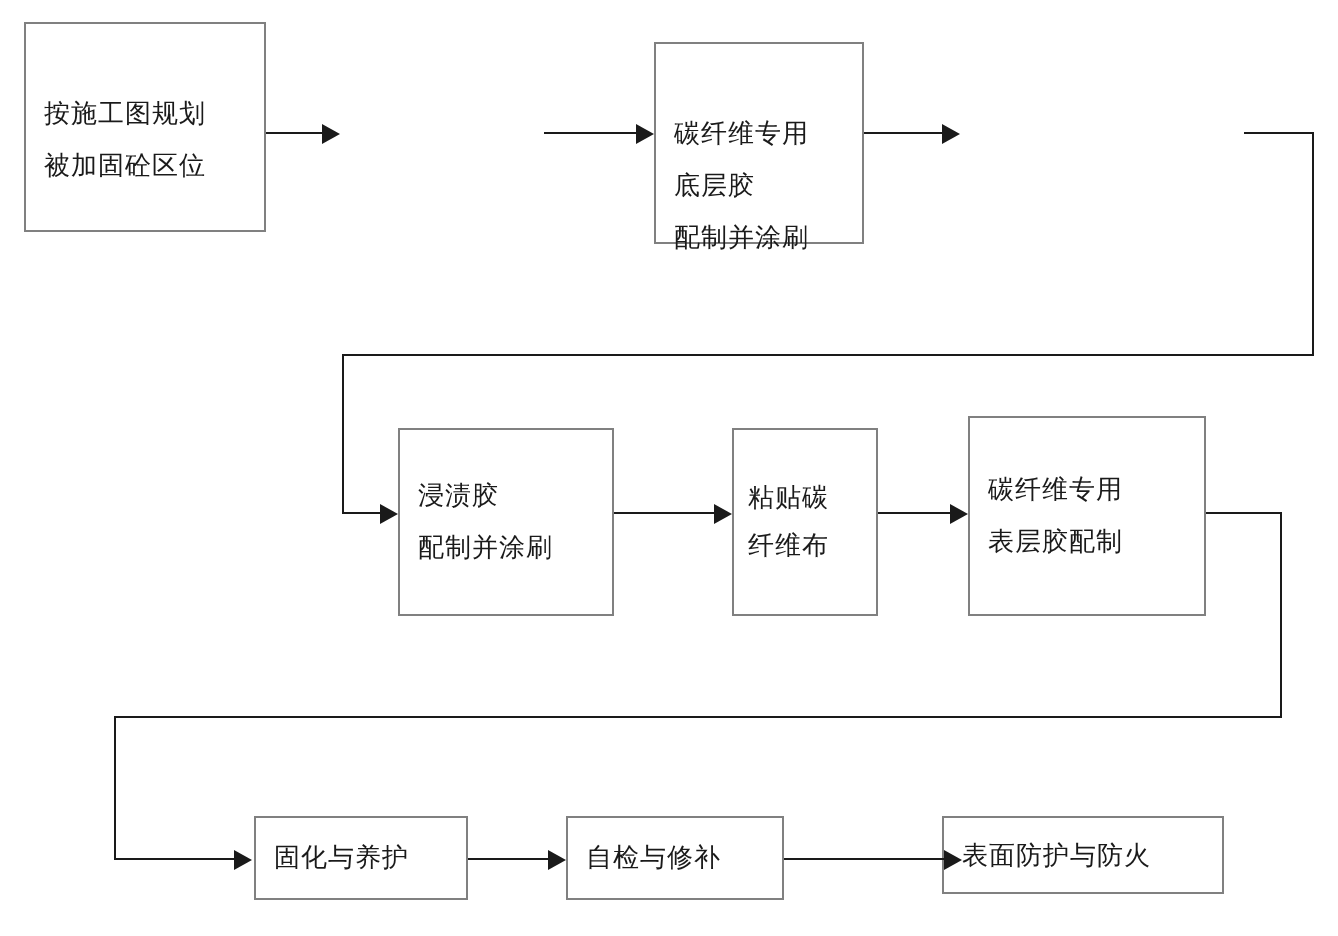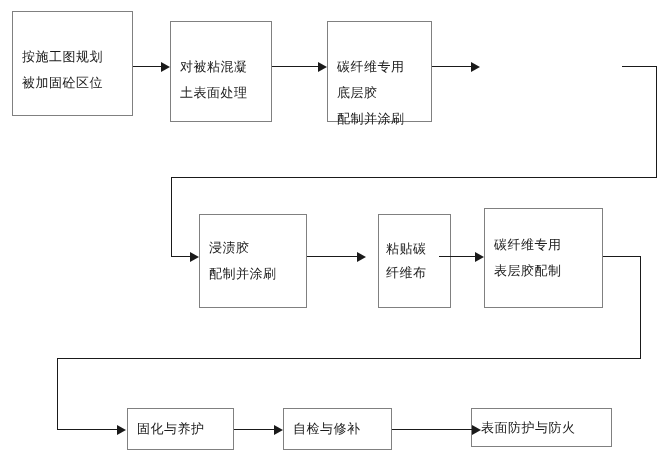--- a/index.html
+++ b/index.html
@@ -52,38 +52,34 @@
 </head>
 <body>
 
 <div id="canvas">
 
   <div class="node top" style="left:12px; top:11px; width:121px; height:105px;">
     <span>按施工图规划
 被加固砼区位</span>
   </div>
 
-  <div class="node top" style="left:170px; top:21px; width:102px; height:101px;">
-    <span>对被粘混凝
-土表面处理</span>
-  </div>
 
   <div class="node top" style="left:327px; top:21px; width:105px; height:101px;">
     <span>碳纤维专用
 底层胶
 配制并涂刷</span>
   </div>
 
 
   <div class="node lower" style="left:199px; top:214px; width:108px; height:94px;">
     <span>浸渍胶
 配制并涂刷</span>
   </div>
 
-  <div class="node mid" style="left:366px; top:214px; width:73px; height:94px; padding-left:7px; line-height:24px;margin-left:12px;">
+  <div class="node mid" style="left:366px; top:214px; width:73px; height:94px; padding-left:7px; line-height:24px;">
     <span>粘贴碳
 纤维布</span>
   </div>
 
   <div class="node mid" style="left:484px; top:208px; width:119px; height:100px;">
     <span>碳纤维专用
 表层胶配制</span>
   </div>
 
   <div class="node center" style="left:127px; top:408px; width:107px; height:42px;">

